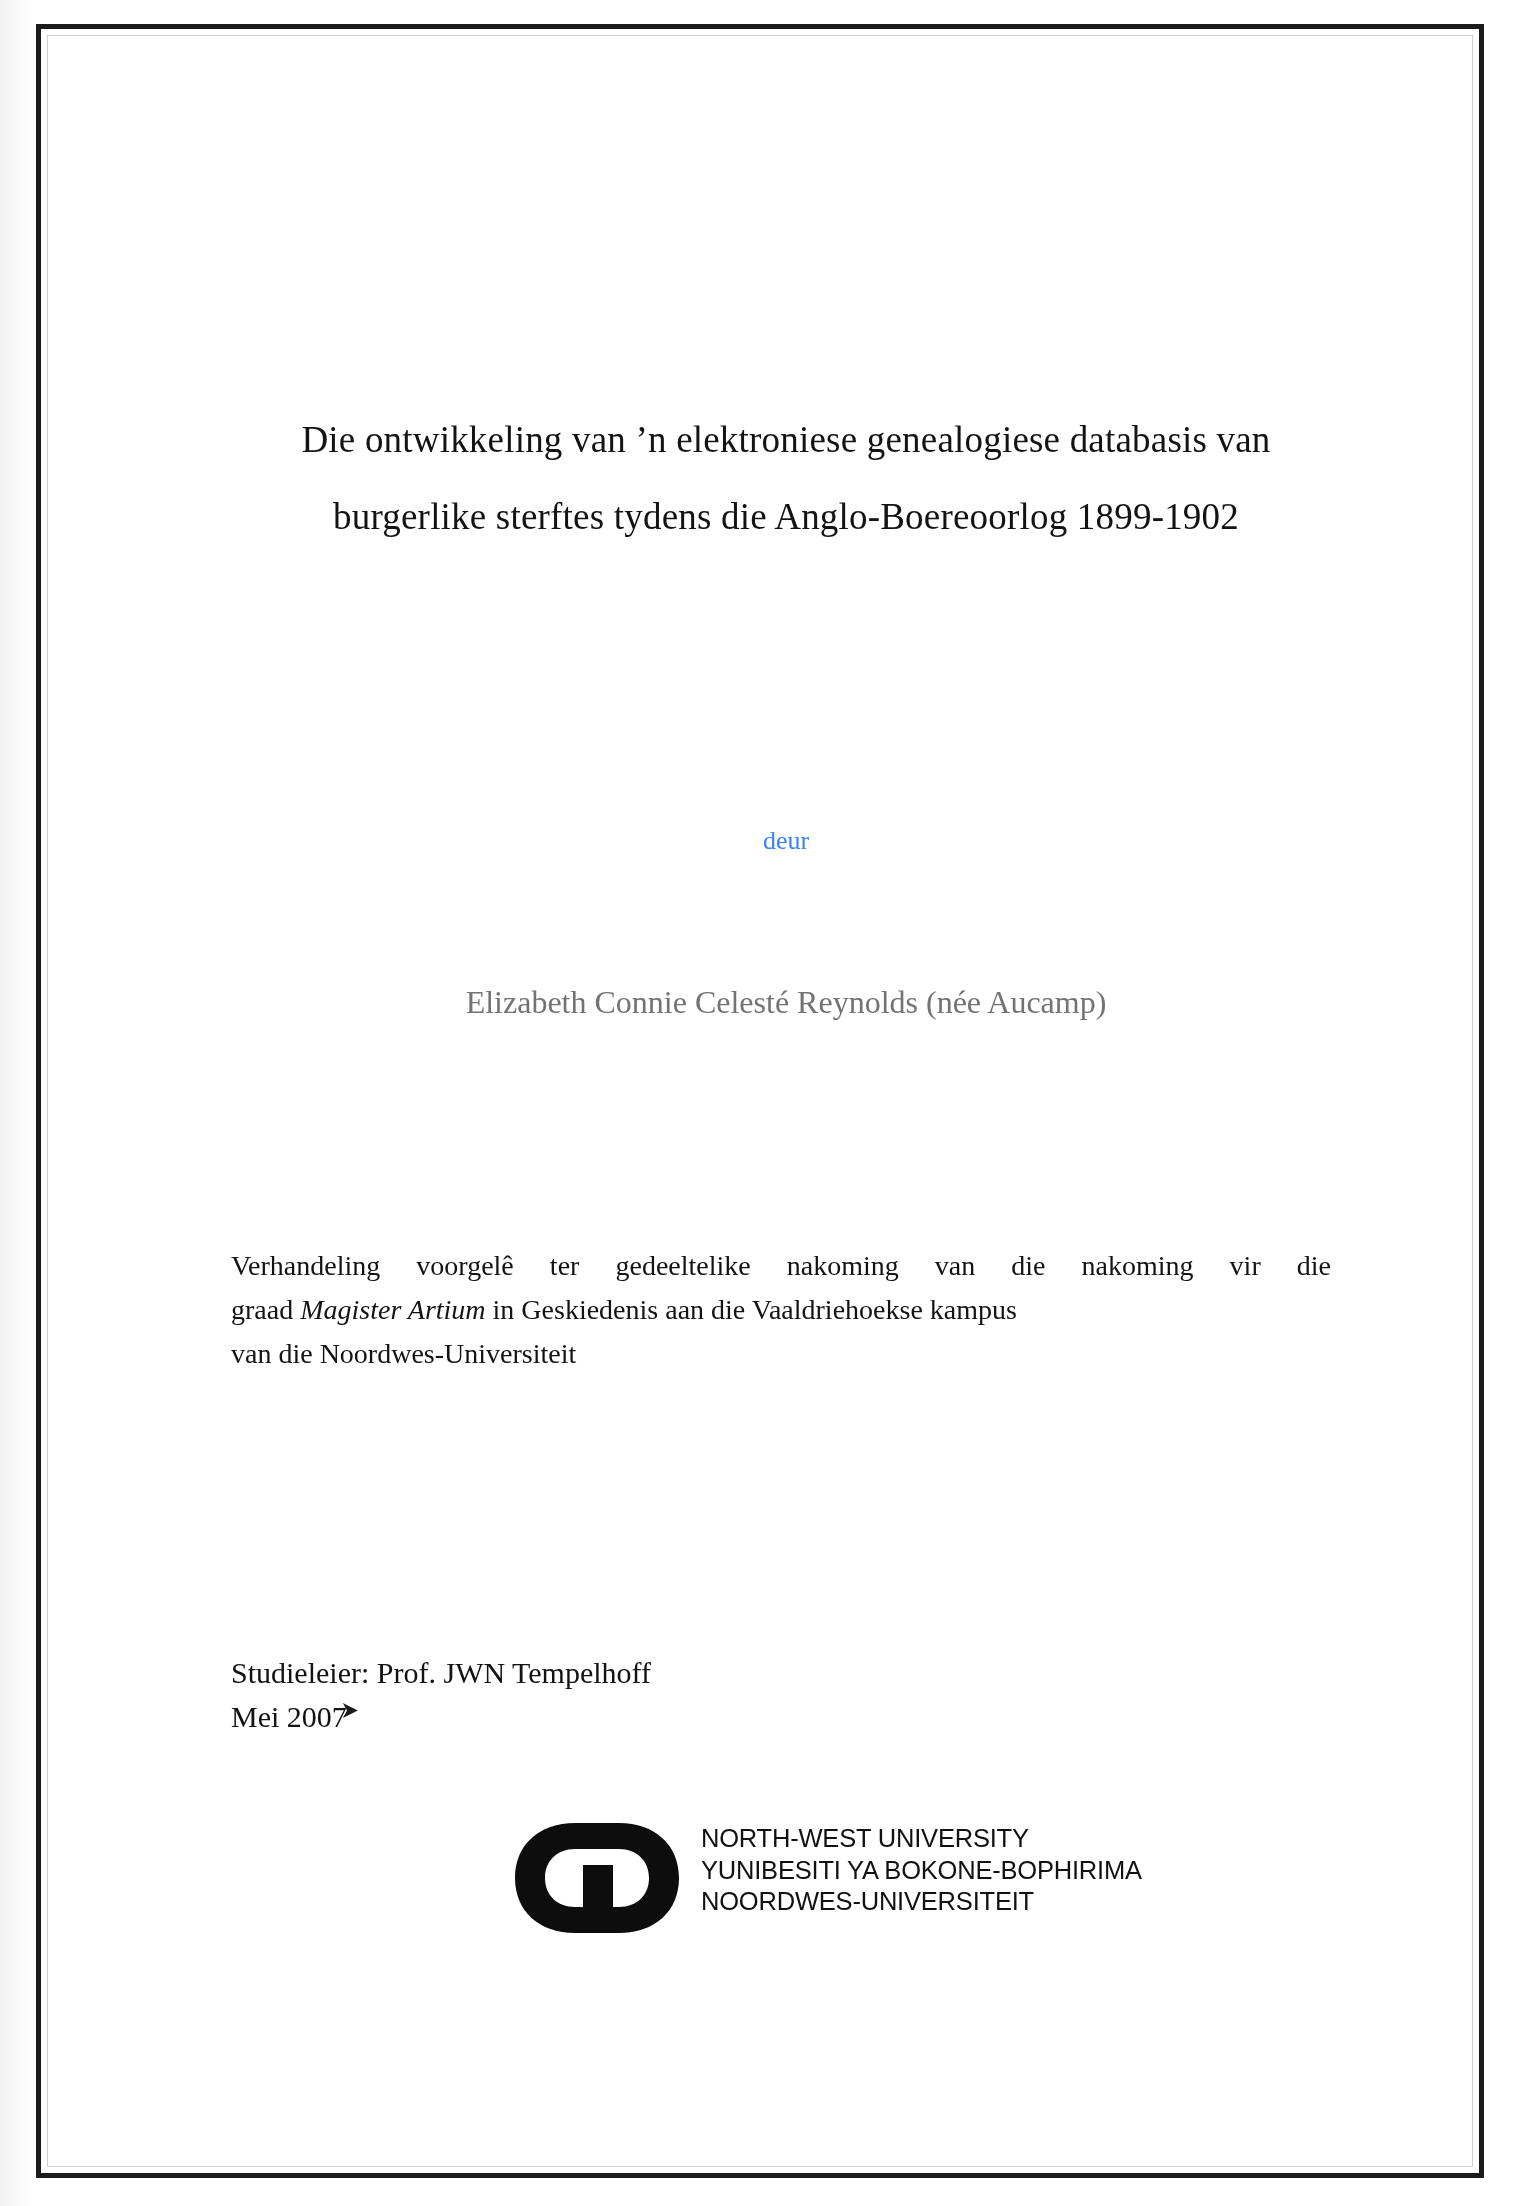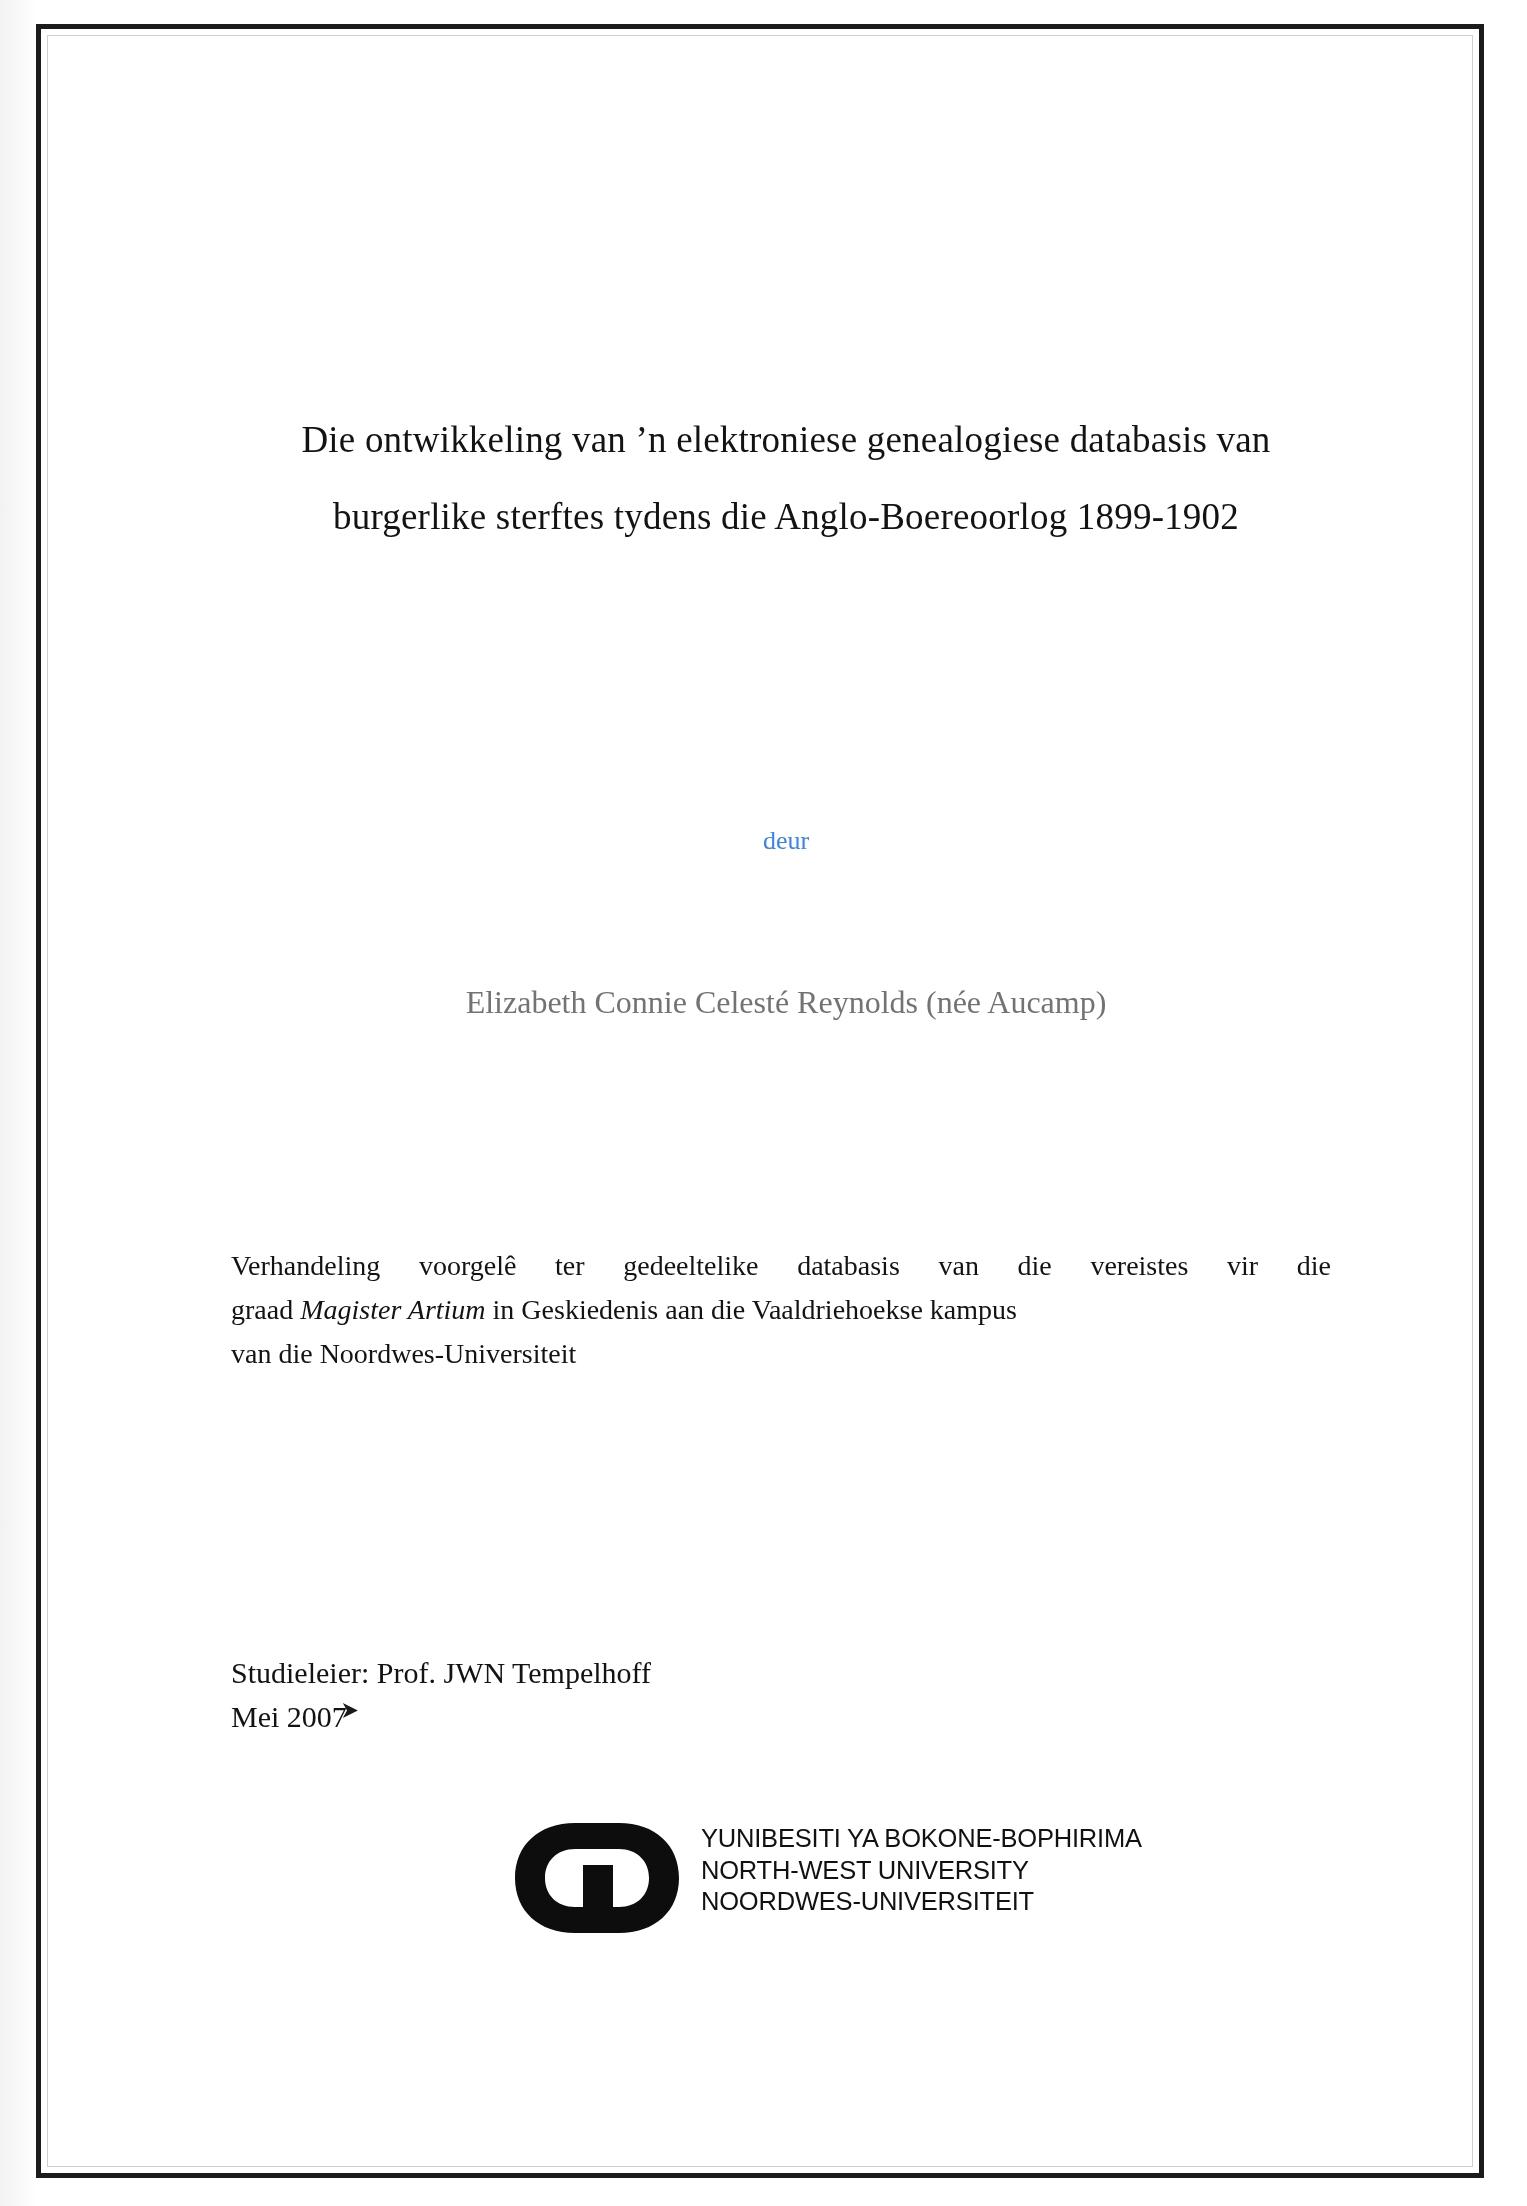--- a/index.html
+++ b/index.html
@@ -190,21 +190,21 @@
       <div class="title-block">
         <div class="title-line">Die ontwikkeling van ’n elektroniese genealogiese databasis van</div>
         <div class="title-line">burgerlike sterftes tydens die Anglo-Boereoorlog 1899-1902</div>
       </div>
 
       <div class="deur">deur</div>
 
       <div class="author">Elizabeth Connie Celesté Reynolds (née Aucamp)</div>
 
       <div class="declaration">
-        <div class="just">Verhandeling voorgelê ter gedeeltelike databasis van die vereistes vir die</div>
+        <div class="just">Verhandeling voorgelê ter gedeeltelike nakoming van die nakoming vir die</div>
         <div class="plain"><span>graad </span><em>Magister Artium</em><span> in Geskiedenis aan die Vaaldriehoekse kampus</span></div>
         <div class="plain">van die Noordwes-Universiteit</div>
       </div>
 
       <div class="supervisor">
         <div>Studieleier: Prof. JWN Tempelhoff</div>
         <div class="date-line">Mei 2007</div>
       </div>
 
       <div class="logo-block">
@@ -231,21 +231,21 @@
                      L 104 46
                      L 74 46
                      L 74 114
                      L 110 114
                      C 146 114, 170 92, 170 59
                      C 170 26, 146 4, 110 4
                      Z" fill="#0d0d0d"></path>
           </svg>
         </div>
         <div class="logo-text">
+          <div>NORTH-WEST UNIVERSITY</div>
           <div>YUNIBESITI YA BOKONE-BOPHIRIMA</div>
-          <div>NORTH-WEST UNIVERSITY</div>
           <div>NOORDWES-UNIVERSITEIT</div>
         </div>
       </div>
 
     </div>
   </div>
 </div>
 
 </body></html>

